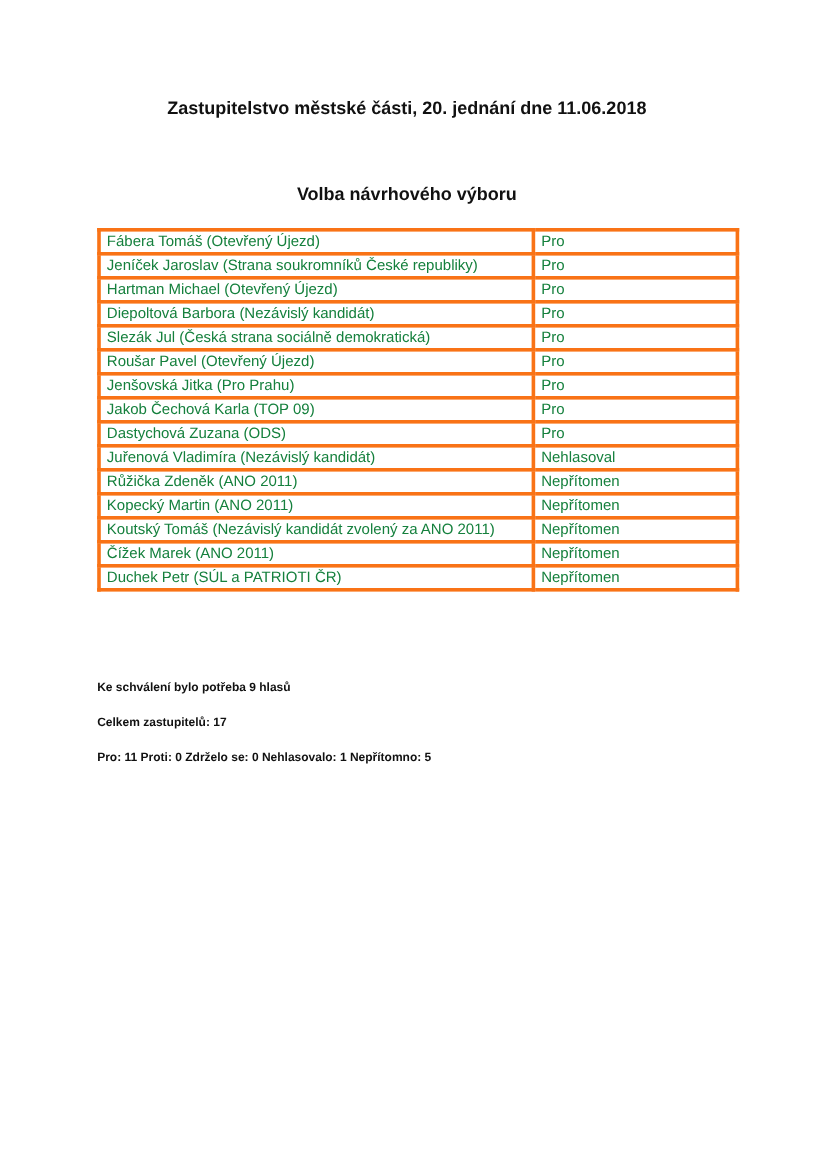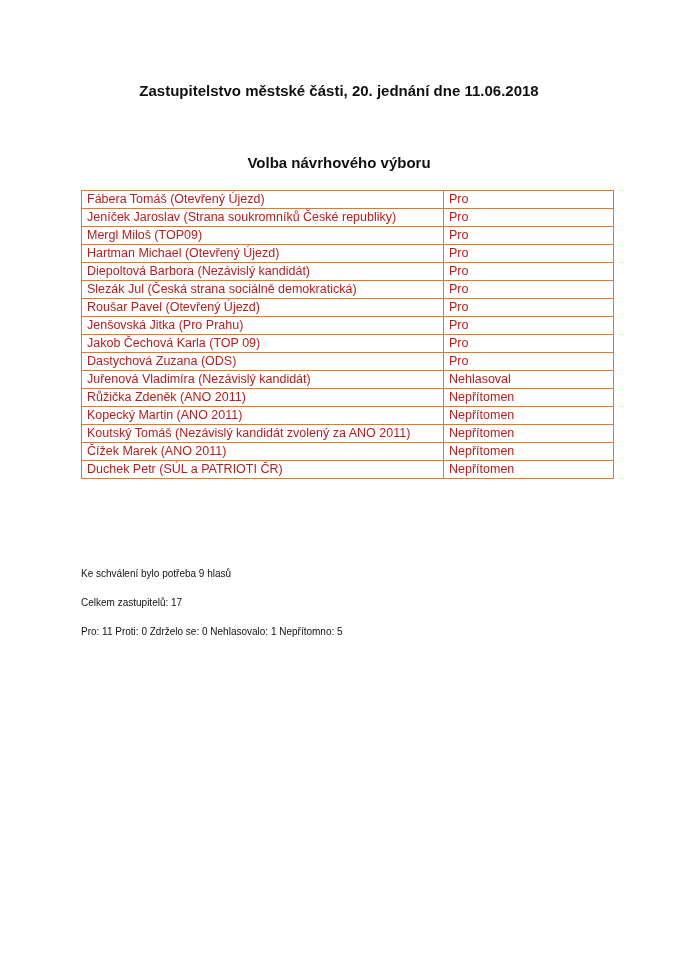--- a/index.html
+++ b/index.html
@@ -35,34 +35,34 @@
     position: absolute;
     top: 190px;
     left: 81px;
     width: 532px;
     border-collapse: collapse;
     table-layout: fixed;
   }
   table.vote-table col.c1 { width: 362px; }
   table.vote-table col.c2 { width: 170px; }
   table.vote-table td {
-    border: 1px solid #f97316;
+    border: 3px solid #f97316;
     font-size: 12.5px;
     line-height: 15px;
     padding: 1px 4px 1px 5px;
-    color: #b91c1c;
+    color: #15803d;
     white-space: nowrap;
     overflow: hidden;
   }
 
   .summary {
     position: absolute;
     left: 81px;
     font-size: 10px;
-    font-weight: normal;
+    font-weight: bold;
     line-height: 12px;
     color: #111111;
     white-space: nowrap;
   }
   .s1 { top: 568px; }
   .s2 { top: 597px; }
   .s3 { top: 626px; }
 </style>
 </head>
 <body>
@@ -83,24 +83,20 @@
   <tr>
     <td class="member">Fábera Tomáš (Otevřený Újezd)</td>
     <td class="vote">Pro</td>
   </tr>
 
   <tr>
     <td class="member">Jeníček Jaroslav (Strana soukromníků České republiky)</td>
     <td class="vote">Pro</td>
   </tr>
 
-  <tr>
-    <td class="member">Mergl Miloš (TOP09)</td>
-    <td class="vote">Pro</td>
-  </tr>
 
   <tr>
     <td class="member">Hartman Michael (Otevřený Újezd)</td>
     <td class="vote">Pro</td>
   </tr>
 
   <tr>
     <td class="member">Diepoltová Barbora (Nezávislý kandidát)</td>
     <td class="vote">Pro</td>
   </tr>

